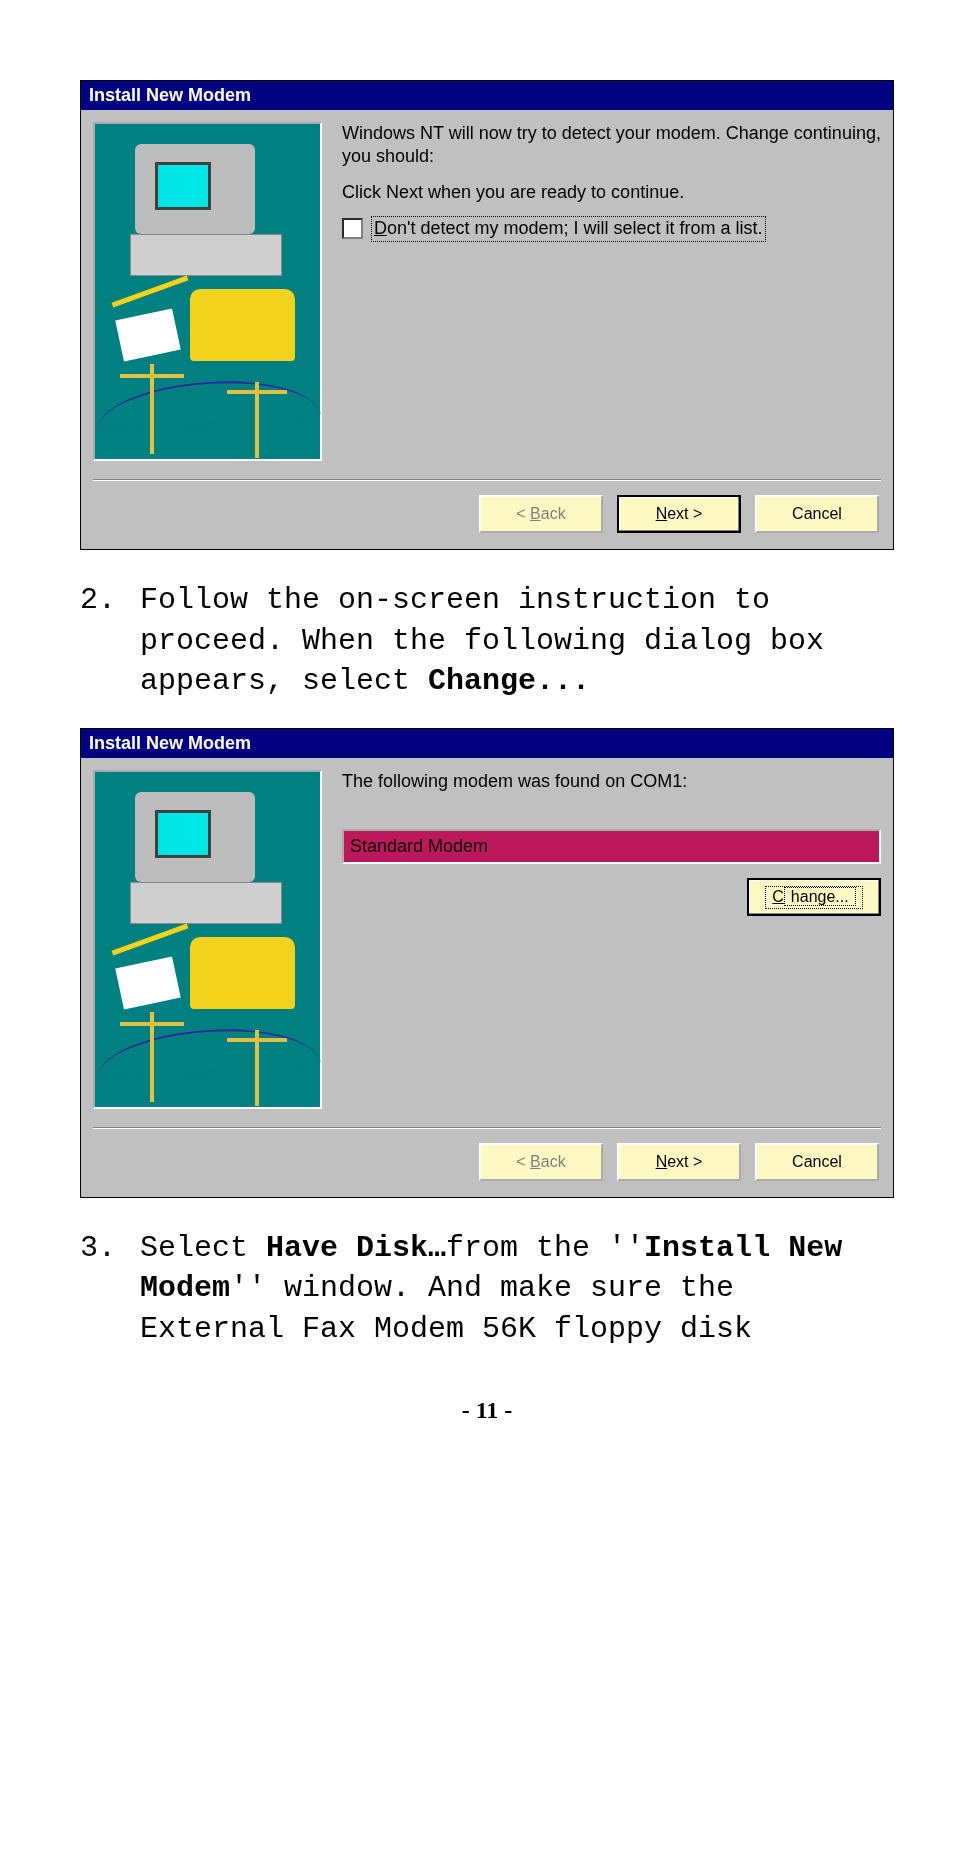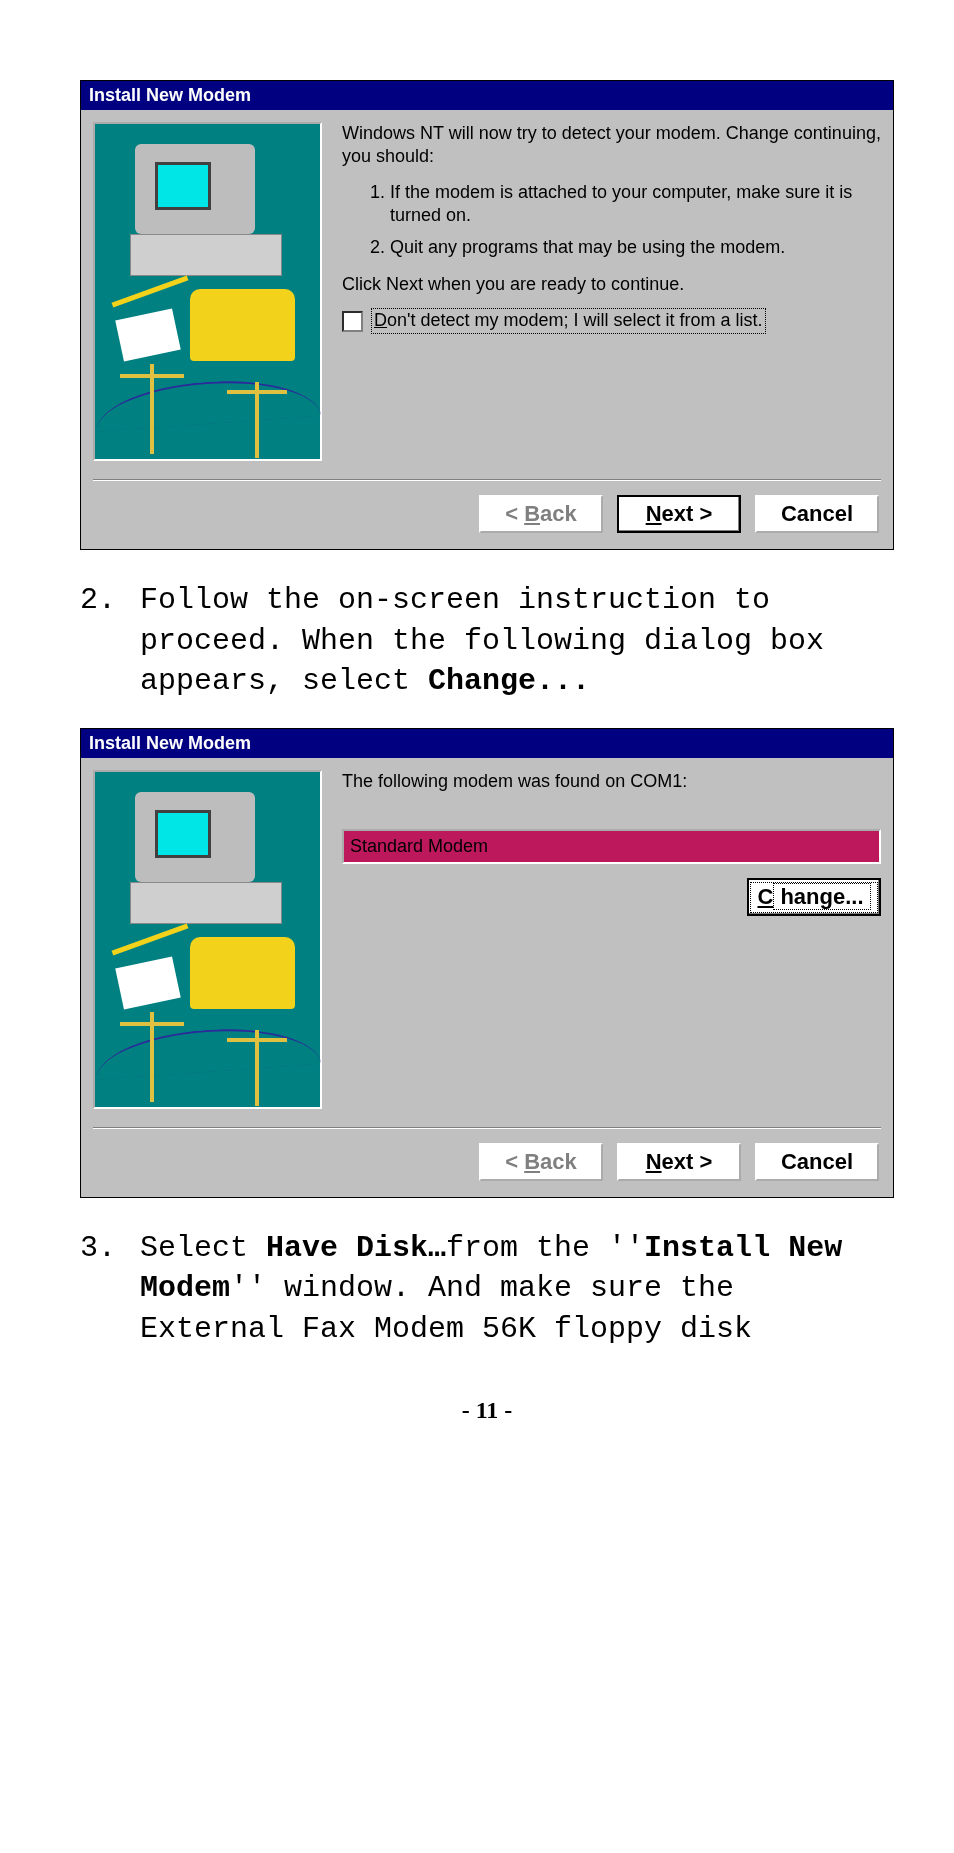--- a/index.html
+++ b/index.html
@@ -70,28 +70,27 @@
   }
   .btn-row {
     display: flex;
     justify-content: flex-end;
     gap: 14px;
     padding: 14px 14px 16px 14px;
   }
   .btn {
     width: 120px;
     height: 34px;
-    background: #ffffff;
+    background: #fef9c3;
     border: 2px outset #fff;
     font-family: inherit;
-    font-size: 22px;
+    font-size: 16px;
     display: flex;
     align-items: center;
     justify-content: center;
-    font-weight: bold;
   }
   .btn.default {
     border: 2px solid #000;
     box-shadow: inset -1px -1px #808080, inset 1px 1px #fff;
   }
   .btn.disabled { color: #808080; }
   .btn.dotted span { border: 1px dotted #000; padding: 0 6px; }
   .inset-box {
     background: #be185d;
     border: 2px inset #fff;
@@ -182,24 +181,20 @@
         <div class="note"></div>
           <div class="phone"></div>
         <div class="wire1"></div>
           <div class="pole"></div>
           <div class="cross"></div>
         <div class="pole2"></div>
           <div class="cross2"></div>
       </div>
       <div class="dlg-content">
         <p>Windows NT will now try to detect your modem.  Change continuing, you should:</p>
-        <ol>
-          <li>If the modem is attached to your computer, make sure it is turned on.</li>
-          <li>Quit any programs that may be using the modem.</li>
-        </ol>
         <p>Click Next when you are ready to continue.</p>
         <div class="chk-row">
           <div class="chk"></div>
           <span class="chk-label"><u>D</u><span>on't detect my modem; I will select it from a list.</span></span>
         </div>
       </div>
     </div>
     <hr class="hr">
     <div class="btn-row">
       <div class="btn disabled">

